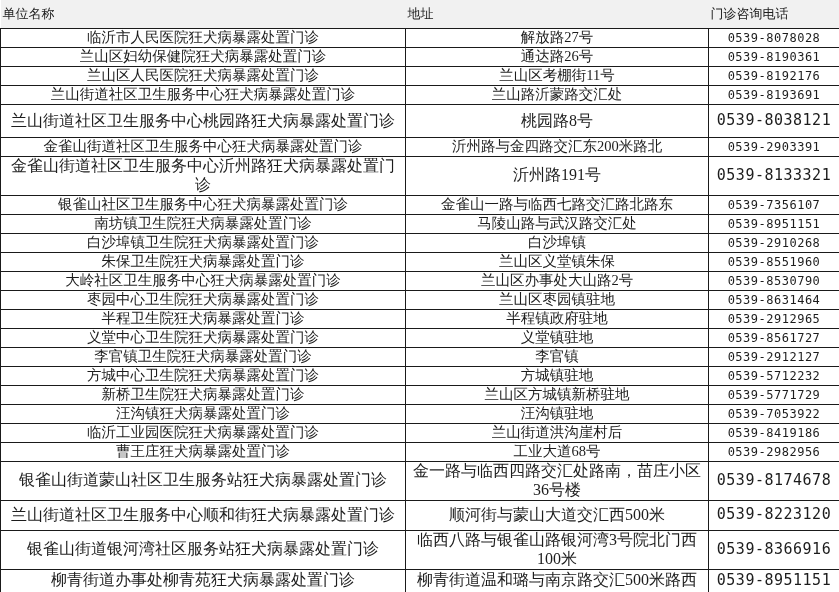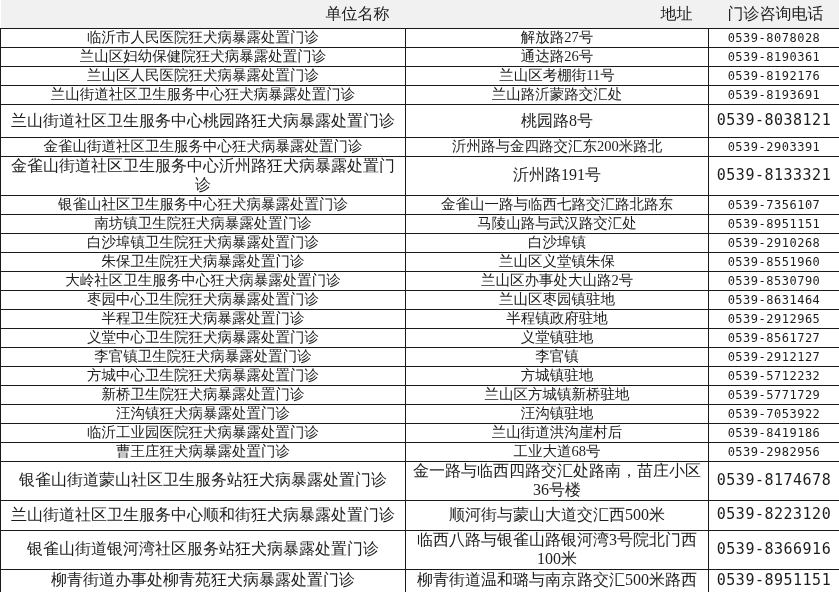--- a/index.html
+++ b/index.html
@@ -16,23 +16,23 @@
   }
   col.c-name{width:405px;}
   col.c-addr{width:303px;}
   col.c-phone{width:131px;}
 
   thead th{
     height:28px;
     background:#f1f1f1;
     border:none;
     font-weight:normal;
-    font-size:16px;
-    text-align:right;
-    padding:0 16px;
+    font-size:13px;
+    text-align:left;
+    padding:0 2px;
   }
   tbody td{
     border:1px solid #1a1a1a;
     text-align:center;
     vertical-align:middle;
     padding:0 4px;
     font-size:14.5px;
     line-height:1.18;
     overflow:hidden;
     white-space:normal;

